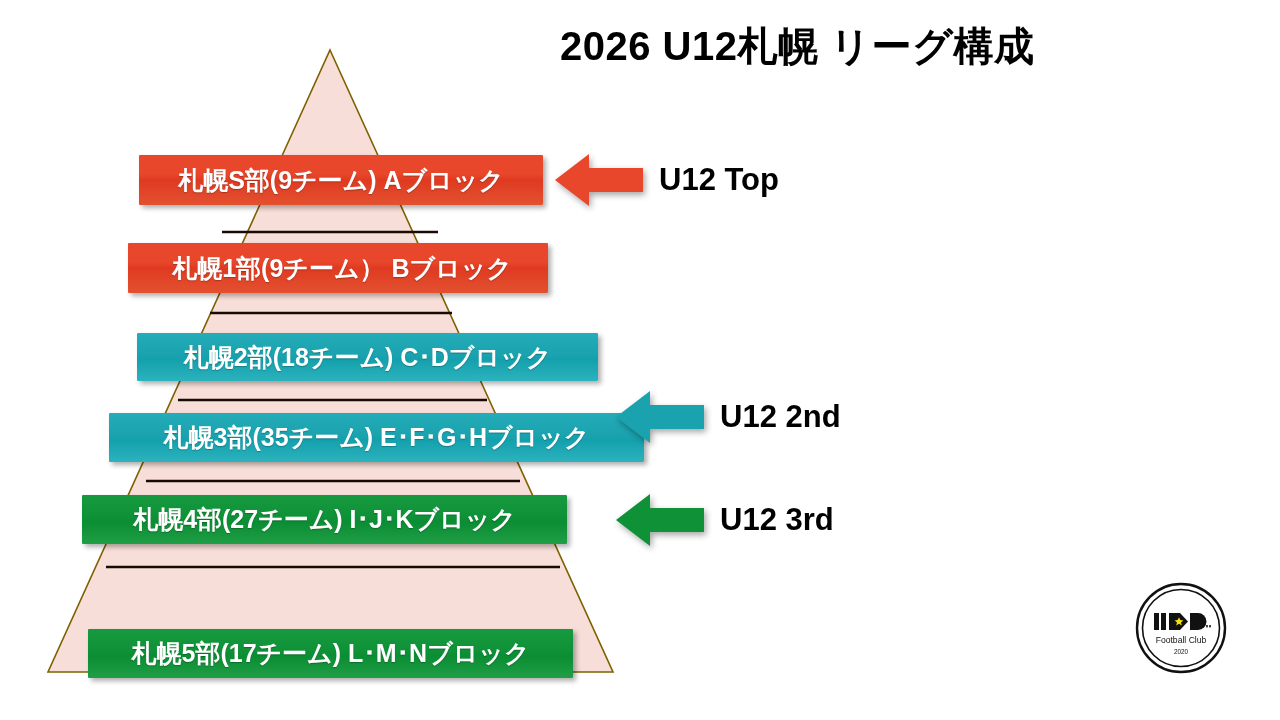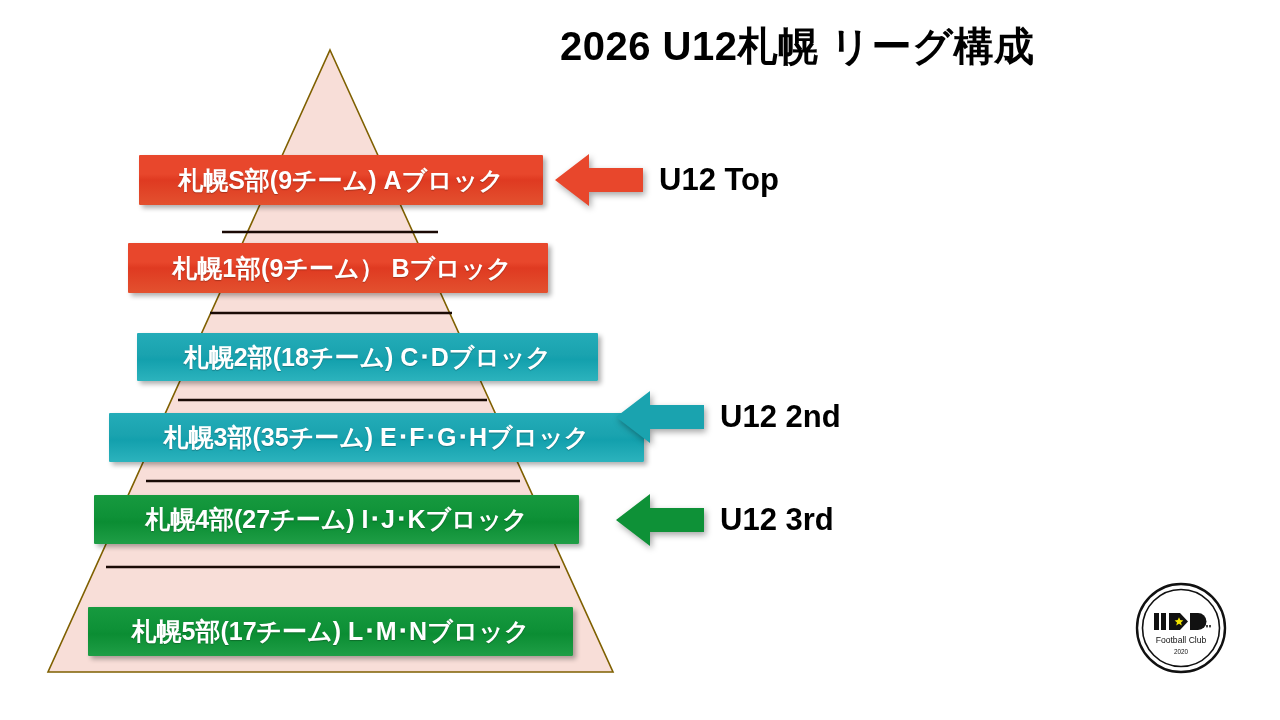--- a/index.html
+++ b/index.html
@@ -120,25 +120,25 @@
   </div>
 
   <div class="tier-bar bar-teal" style="left:105px; top:333px; width:461px; height:48px; font-size:25px;margin-left:32px;">
     <span class="tier-label">札幌2部(18チーム) C･Dブロック</span>
   </div>
 
   <div class="tier-bar bar-teal" style="left:67px; top:413px; width:535px; height:49px; font-size:25px;margin-left:42px;">
     <span class="tier-label">札幌3部(35チーム) E･F･G･Hブロック</span>
   </div>
 
-  <div class="tier-bar bar-green" style="left:94px; top:495px; width:485px; height:49px; font-size:25px;">
+  <div class="tier-bar bar-green" style="left:82px; top:495px; width:485px; height:49px; font-size:25px;">
     <span class="tier-label">札幌4部(27チーム) I･J･Kブロック</span>
   </div>
 
-  <div class="tier-bar bar-green" style="left:88px; top:607px; width:485px; height:49px; font-size:25px;">
+  <div class="tier-bar bar-green" style="left:88px; top:629px; width:485px; height:49px; font-size:25px;">
     <span class="tier-label">札幌5部(17チーム) L･M･Nブロック</span>
   </div>
 
   <div class="callout" style="left:547px; top:152px;">
     <svg class="callout-arrow" width="88" height="56" viewBox="0 0 88 56">
       <polygon points="0,28 34,2 34,16 88,16 88,40 34,40 34,54" fill="#e8472c"></polygon>
     </svg>
     <span class="callout-label">U12 Top</span>
   </div>
 

